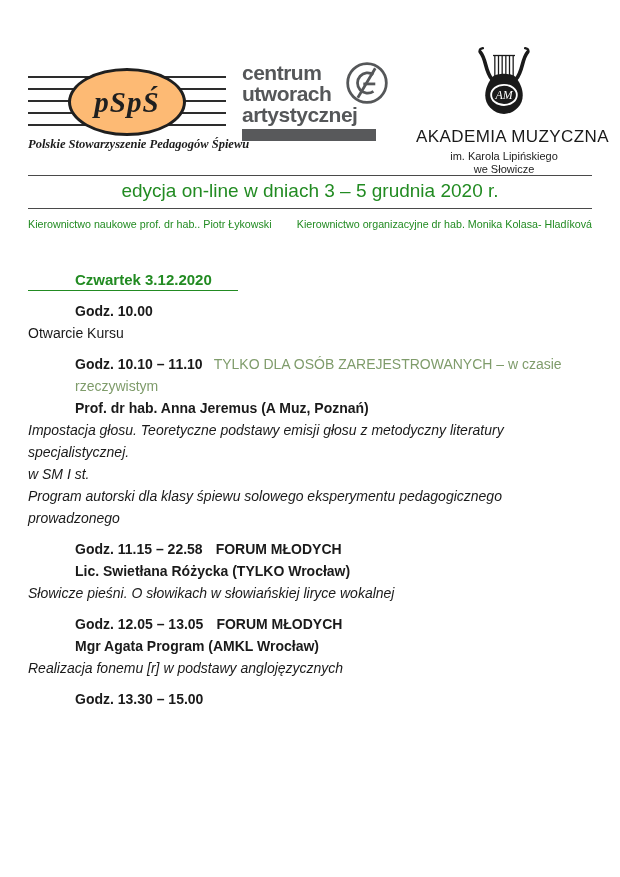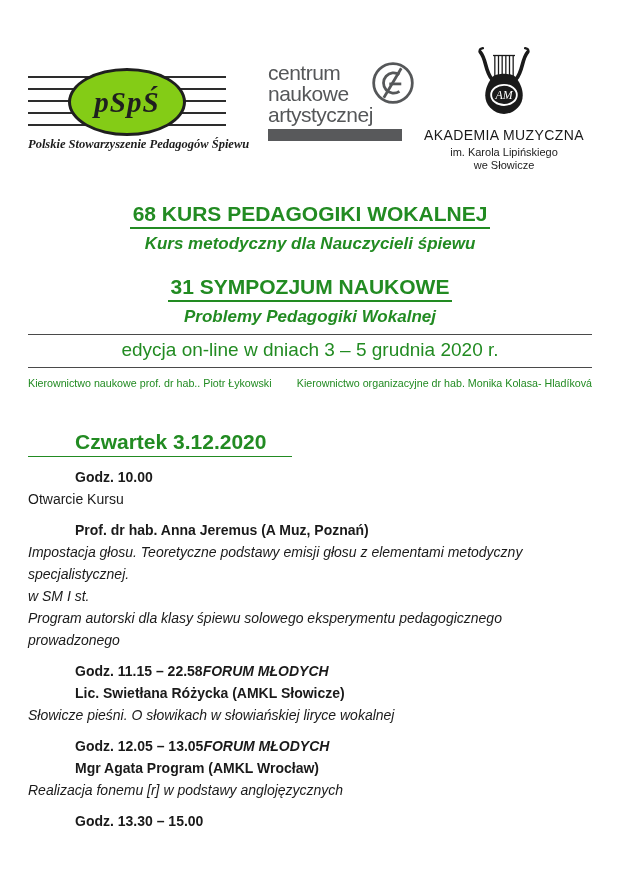--- a/index.html
+++ b/index.html
@@ -12,58 +12,58 @@
   }
   .page{padding:46px 28px 0 28px;box-sizing:border-box;}
 
   
   .header{display:flex;align-items:flex-start;height:122px;}
   .logo-psps{width:198px;margin-top:30px;flex:none;}
   .staff{position:relative;height:52px;}
   .staff-line{position:absolute;left:0;right:0;height:1.5px;background:#2d2d2d;}
   .staff-ellipse{
     position:absolute;left:50%;top:50%;transform:translate(-50%,-50%);
-    width:112px;height:62px;background:#84cc16;border:3px solid #1f1f1f;border-radius:50%;
+    width:112px;height:62px;background:#fdba74;border:3px solid #1f1f1f;border-radius:50%;
     display:flex;align-items:center;justify-content:center;
   }
   .psps-monogram{font-family:"Liberation Serif",serif;font-style:italic;font-weight:bold;font-size:29px;color:#1f1f1f;letter-spacing:1px;}
   .psps-caption{margin-top:9px;text-align:center;font-family:"Liberation Serif",serif;font-style:italic;font-weight:bold;font-size:12.5px;color:#1c1c1c;white-space:nowrap;}
 
-  .logo-cea{margin-left:42px;margin-top:16px;width:134px;flex:none;position:relative;}
+  .logo-cea{margin-left:16px;margin-top:16px;width:134px;flex:none;position:relative;font-weight:bold;}
   .cea-text{font-size:21px;line-height:21px;color:#555759;letter-spacing:-0.5px;}
   .cea-badge{position:absolute;right:-14px;top:-2px;}
   .cea-bar{margin-top:4px;height:12px;background:var(--gray);}
 
   .logo-am{margin-left:auto;width:176px;text-align:center;flex:none;}
-  .am-name{font-size:14px;letter-spacing:0.4px;margin-top:3px;color:#1a1a1a;white-space:nowrap;}
+  .am-name{font-size:17px;letter-spacing:0.4px;margin-top:3px;color:#1a1a1a;white-space:nowrap;}
   .am-sub{font-size:11px;margin-top:3px;color:#222;}
   .am-sub2{font-size:11px;margin-top:1px;color:#222;}
 
   
   .title-block{text-align:center;margin-top:34px;color:var(--green);}
   .title-main{font-size:21px;font-weight:bold;}
   .title-main .u{display:inline-block;border-bottom:2px solid var(--green);padding:0 3px 1px 3px;}
   .title-sub{font-size:17px;font-weight:bold;font-style:italic;margin-top:5px;}
   .title-gap{margin-top:21px;}
 
   .edition-box{
     margin-top:7px;border-top:1.5px solid #4a4a4a;border-bottom:1.5px solid #4a4a4a;
     text-align:center;padding:4px 0 6px 0;font-size:19px;color:var(--green);
   }
   .mgmt{display:flex;justify-content:space-between;margin-top:9px;font-size:10.7px;color:var(--green);white-space:nowrap;}
 
   
-  .day-heading{margin-top:41px;font-size:21px;font-weight:bold;color:var(--green);}
+  .day-heading{margin-top:41px;font-size:15px;font-weight:bold;color:var(--green);}
   .day-heading .u{display:inline-block;border-bottom:1.6px solid var(--green);padding:0 26px 2px 47px;}
 
   .sched{font-size:14px;}
   .block{margin-top:9px;}
   .time-line{padding-left:47px;font-weight:bold;line-height:22px;}
   .note-sage{color:var(--sage);font-weight:normal;margin-left:11px;}
-  .note-forum{font-style:italic;text-align:right;}
+  .note-forum{margin-left:13px;text-align:right;}
   .speaker{padding-left:47px;font-weight:bold;line-height:22px;}
   .desc{font-style:italic;line-height:22px;}
   .plain{line-height:22px;}
 </style>
 </head>
 <body style="--green: #228B22; --sage: #7F9C6B; --gray: #58595B;">
 
 <div class="page">
 
   <div class="header">
@@ -78,21 +78,21 @@
         <div class="staff-ellipse">
           <span class="psps-monogram">pSpŚ</span>
         </div>
       </div>
       <div class="psps-caption">Polskie Stowarzyszenie Pedagogów Śpiewu</div>
     </div>
 
     <div class="logo-cea">
       <div class="cea-text">
         <div>centrum</div>
-        <div>naukowe</div>
+        <div>utworach</div>
         <div>artystycznej</div>
       </div>
       <div class="cea-badge">
         <svg width="46" height="46" viewBox="0 0 50 50">
           <circle cx="25" cy="25" r="21" fill="none" stroke="#555759" stroke-width="3"></circle>
           <path d="M34,9 L15,41" fill="none" stroke="#555759" stroke-width="3"></path>
           <path d="M32,16 A11,11 0 1 0 32,34" fill="none" stroke="#555759" stroke-width="3"></path>
           <line x1="21" y1="26" x2="34" y2="26" stroke="#555759" stroke-width="3"></line>
         </svg>
       </div>
@@ -119,61 +119,54 @@
           <ellipse cx="36" cy="53" rx="14" ry="11" fill="none" stroke="#ffffff" stroke-width="2"></ellipse>
           <text x="36" y="58" text-anchor="middle" font-size="13" font-style="italic" font-family="Liberation Serif, serif" fill="#ffffff">AM</text>
         </svg>
       </div>
       <div class="am-name">AKADEMIA MUZYCZNA</div>
       <div class="am-sub">im. Karola Lipińskiego</div>
       <div class="am-sub2">we Słowicze</div>
     </div>
   </div>
 
-  <div class="title-block">
-    <div class="title-main">
-      <span class="u">68 KURS PEDAGOGIKI WOKALNEJ</span>
-    </div>
-    <div class="title-sub">Kurs metodyczny dla Nauczycieli śpiewu</div>
-    <div class="title-main title-gap">
-      <span class="u">31 SYMPOZJUM NAUKOWE</span>
-    </div>
-    <div class="title-sub">Problemy Pedagogiki Wokalnej</div>
-  </div>
 
   <div class="edition-box">edycja on-line w dniach 3 – 5 grudnia 2020 r.</div>
 
   <div class="mgmt">
     <span>Kierownictwo naukowe prof. dr hab.. Piotr Łykowski</span>
     <span>Kierownictwo organizacyjne dr hab. Monika Kolasa- Hladíková</span>
   </div>
 
   <div class="day-heading">
     <span class="u">Czwartek 3.12.2020</span>
   </div>
 
   <div class="sched">
 
     <div class="block">
       <div class="time-line">Godz. 10.00</div>
       <div class="plain">Otwarcie Kursu</div>
     </div>
 
     <div class="block">
+      <div class="time-line">
+        <span>Godz. 10.10 – 11.10</span><span class="note-sage">TYLKO DLA OSÓB ZAREJESTROWANYCH – w czasie rzeczywistym</span>
+      </div>
       <div class="speaker">Prof. dr hab. Anna Jeremus (A Muz, Poznań)</div>
-      <div class="desc">Impostacja głosu. Teoretyczne podstawy emisji głosu z elementami metodyczny specjalistycznej.</div>
+      <div class="desc">Impostacja głosu. Teoretyczne podstawy emisji głosu z metodyczny literatury specjalistycznej.</div>
       <div class="desc">w SM I st.</div>
       <div class="desc">Program autorski dla klasy śpiewu solowego eksperymentu pedagogicznego prowadzonego</div>
     </div>
 
     <div class="block">
       <div class="time-line">
         <span>Godz. 11.15 – 22.58</span><span class="note-forum">FORUM MŁODYCH</span>
       </div>
-      <div class="speaker">Lic. Swietłana Różycka (AMKL Słowicze)</div>
+      <div class="speaker">Lic. Swietłana Różycka (TYLKO Wrocław)</div>
       <div class="desc">Słowicze pieśni. O słowikach w słowiańskiej liryce wokalnej</div>
     </div>
 
     <div class="block">
       <div class="time-line">
         <span>Godz. 12.05 – 13.05</span><span class="note-forum">FORUM MŁODYCH</span>
       </div>
       <div class="speaker">Mgr Agata Program (AMKL Wrocław)</div>
       <div class="desc">Realizacja fonemu [r] w podstawy anglojęzycznych</div>
     </div>

